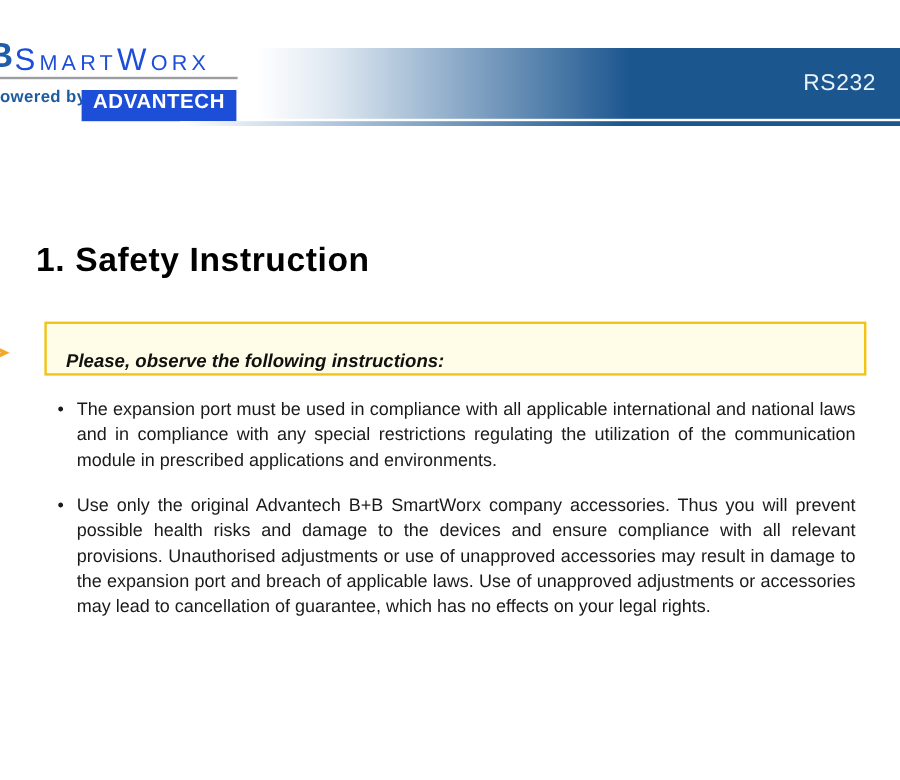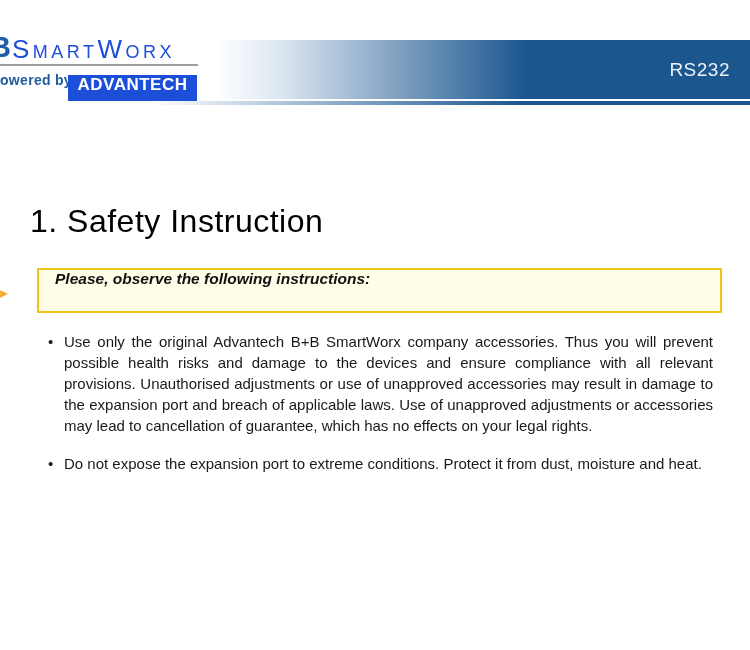--- a/index.html
+++ b/index.html
@@ -90,22 +90,22 @@
     width: 600px;
     height: 4px;
     background: linear-gradient(to right, #ffffff 0%, #c9d8e8 15%, #1B568F 62%, #1B568F 100%);
   }
 
   
   .doc-heading {
     position: absolute;
     left: 30px;
     top: 182px;
-    font-size: 32px;
-    font-weight: normal;
+    font-size: 28px;
+    font-weight: bold;
     color: #000000;
     letter-spacing: 0.5px;
     line-height: 1.15;
   }
 
   .warn-tri-outer {
     position: absolute;
     left: -13px;
     top: 284px;
     width: 0; height: 0;
@@ -125,21 +125,21 @@
 
   .note-box {
     position: absolute;
     left: 37px;
     top: 268px;
     width: 681px;
     height: 41px;
     border: 2px solid #F2C417;
     background: #FFFCE8;
     display: flex;
-    align-items: flex-start;
+    align-items: flex-end;
   }
   .note-text {
     font-size: 15.5px;
     font-weight: bold;
     font-style: italic;
     color: #111111;
     padding-left: 16px;
   }
 
   .bullet-list {
@@ -190,16 +190,16 @@
   <h1 class="doc-heading">1. Safety Instruction</h1>
 
   <div class="warn-tri-outer"></div>
   <div class="warn-tri-inner"></div>
 
   <div class="note-box">
     <span class="note-text">Please, observe the following instructions:</span>
   </div>
 
   <ul class="bullet-list">
+    <li class="bullet-item">The expansion port must be used in compliance with all applicable international and national laws and in compliance with any special restrictions regulating the utilization of the communication module in prescribed applications and environments.</li>
     <li class="bullet-item">Use only the original Advantech B+B SmartWorx company accessories. Thus you will prevent possible health risks and damage to the devices and ensure compliance with all relevant provisions. Unauthorised adjustments or use of unapproved accessories may result in damage to the expansion port and breach of applicable laws. Use of unapproved adjustments or accessories may lead to cancellation of guarantee, which has no effects on your legal rights.</li>
-    <li class="bullet-item">Do not expose the expansion port to extreme conditions. Protect it from dust, moisture and heat.</li>
   </ul>
 </div>
 
 </body></html>

